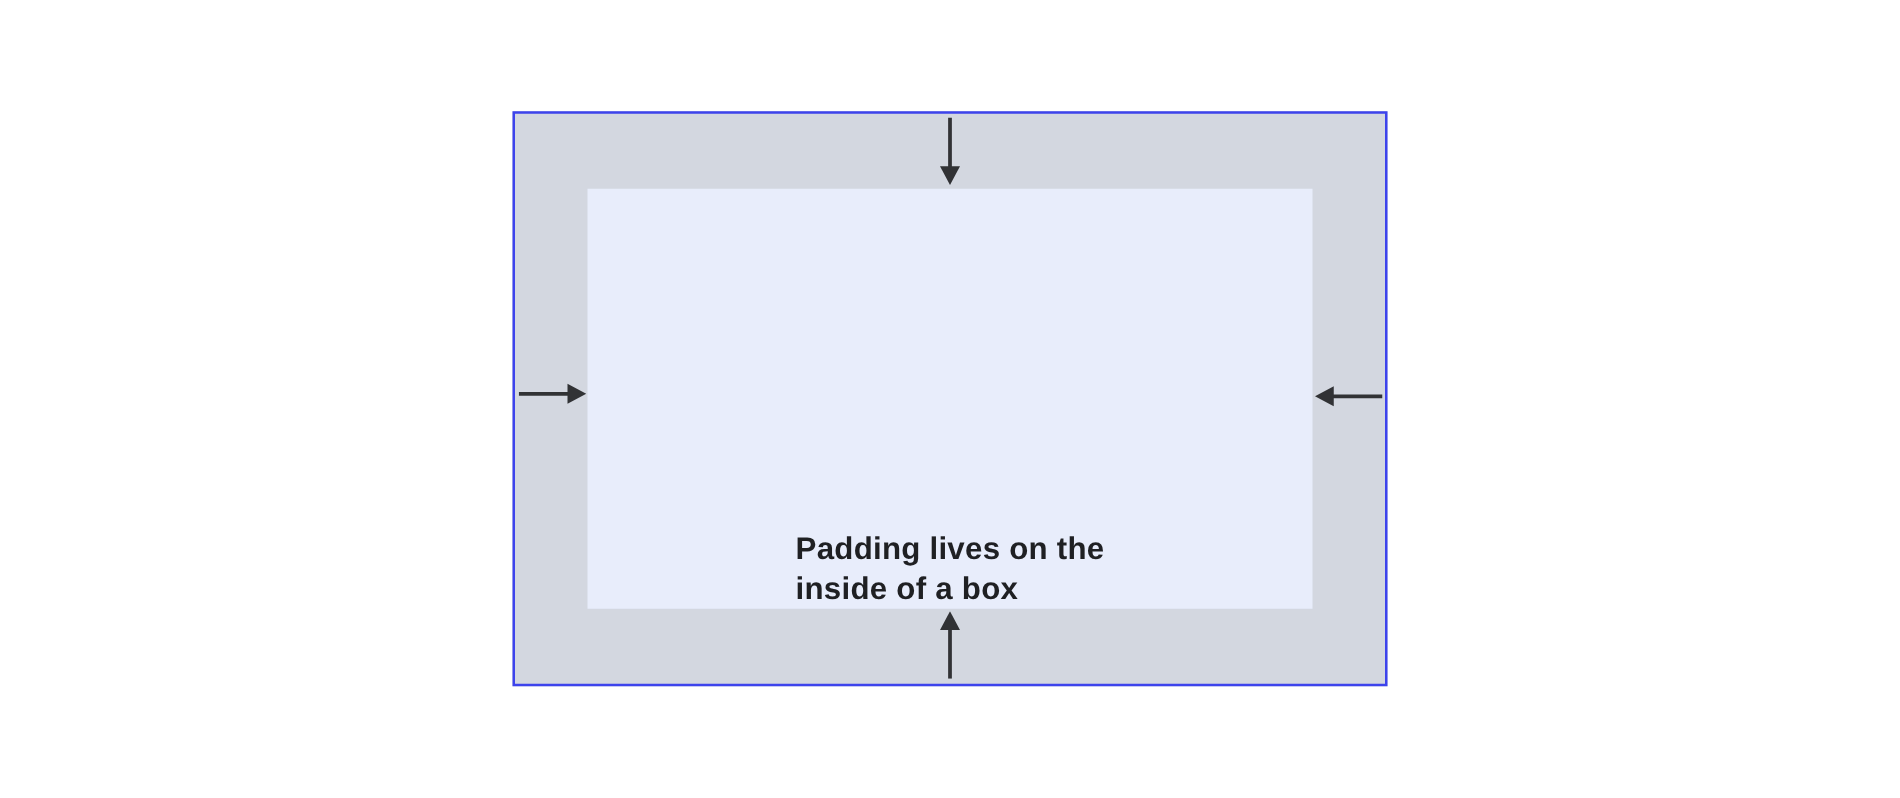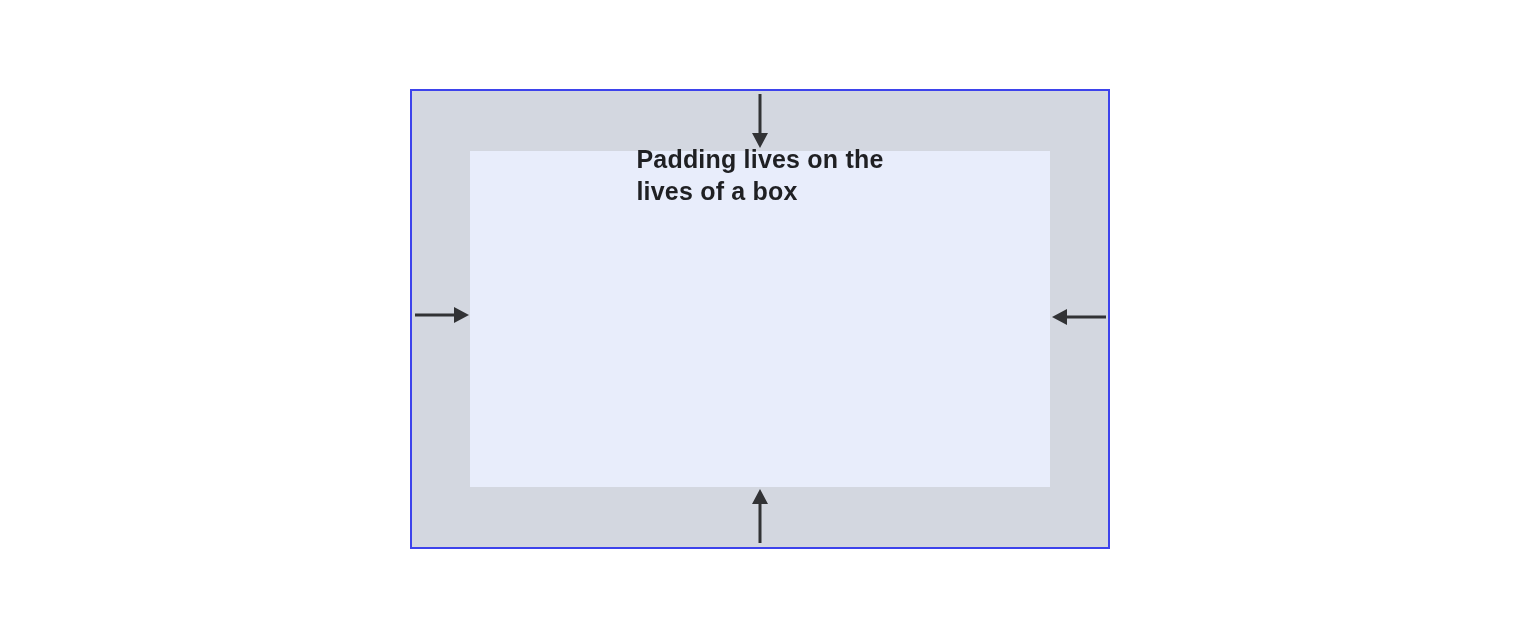--- a/index.html
+++ b/index.html
@@ -33,21 +33,21 @@
     border: 2px solid var(--border);
   }
   .inner-box {
     position: absolute;
     left: 58px;
     top: 60px;
     width: 580px;
     height: 336px;
     background: var(--content-bg);
     display: flex;
-    align-items: flex-start;
+    align-items: flex-end;
     justify-content: center;
   }
   .label {
     font-weight: bold;
     font-size: 25px;
     line-height: 32px;
     color: var(--text);
     text-align: left;
     letter-spacing: 0.2px;
     margin-top: -8px;
@@ -86,18 +86,18 @@
     </svg>
 
     <svg class="arrow arrow-right" width="54" height="20" viewBox="0 0 54 20">
       <line x1="54" y1="10" x2="12" y2="10"></line>
       <polygon points="0,10 15,2 15,18"></polygon>
     </svg>
 
     <div class="inner-box">
       <p class="label">
         <span>Padding lives on the</span>
-        <span>lives of a box</span>
+        <span>inside of a box</span>
       </p>
     </div>
 
   </div>
 </div>
 
 </body></html>

